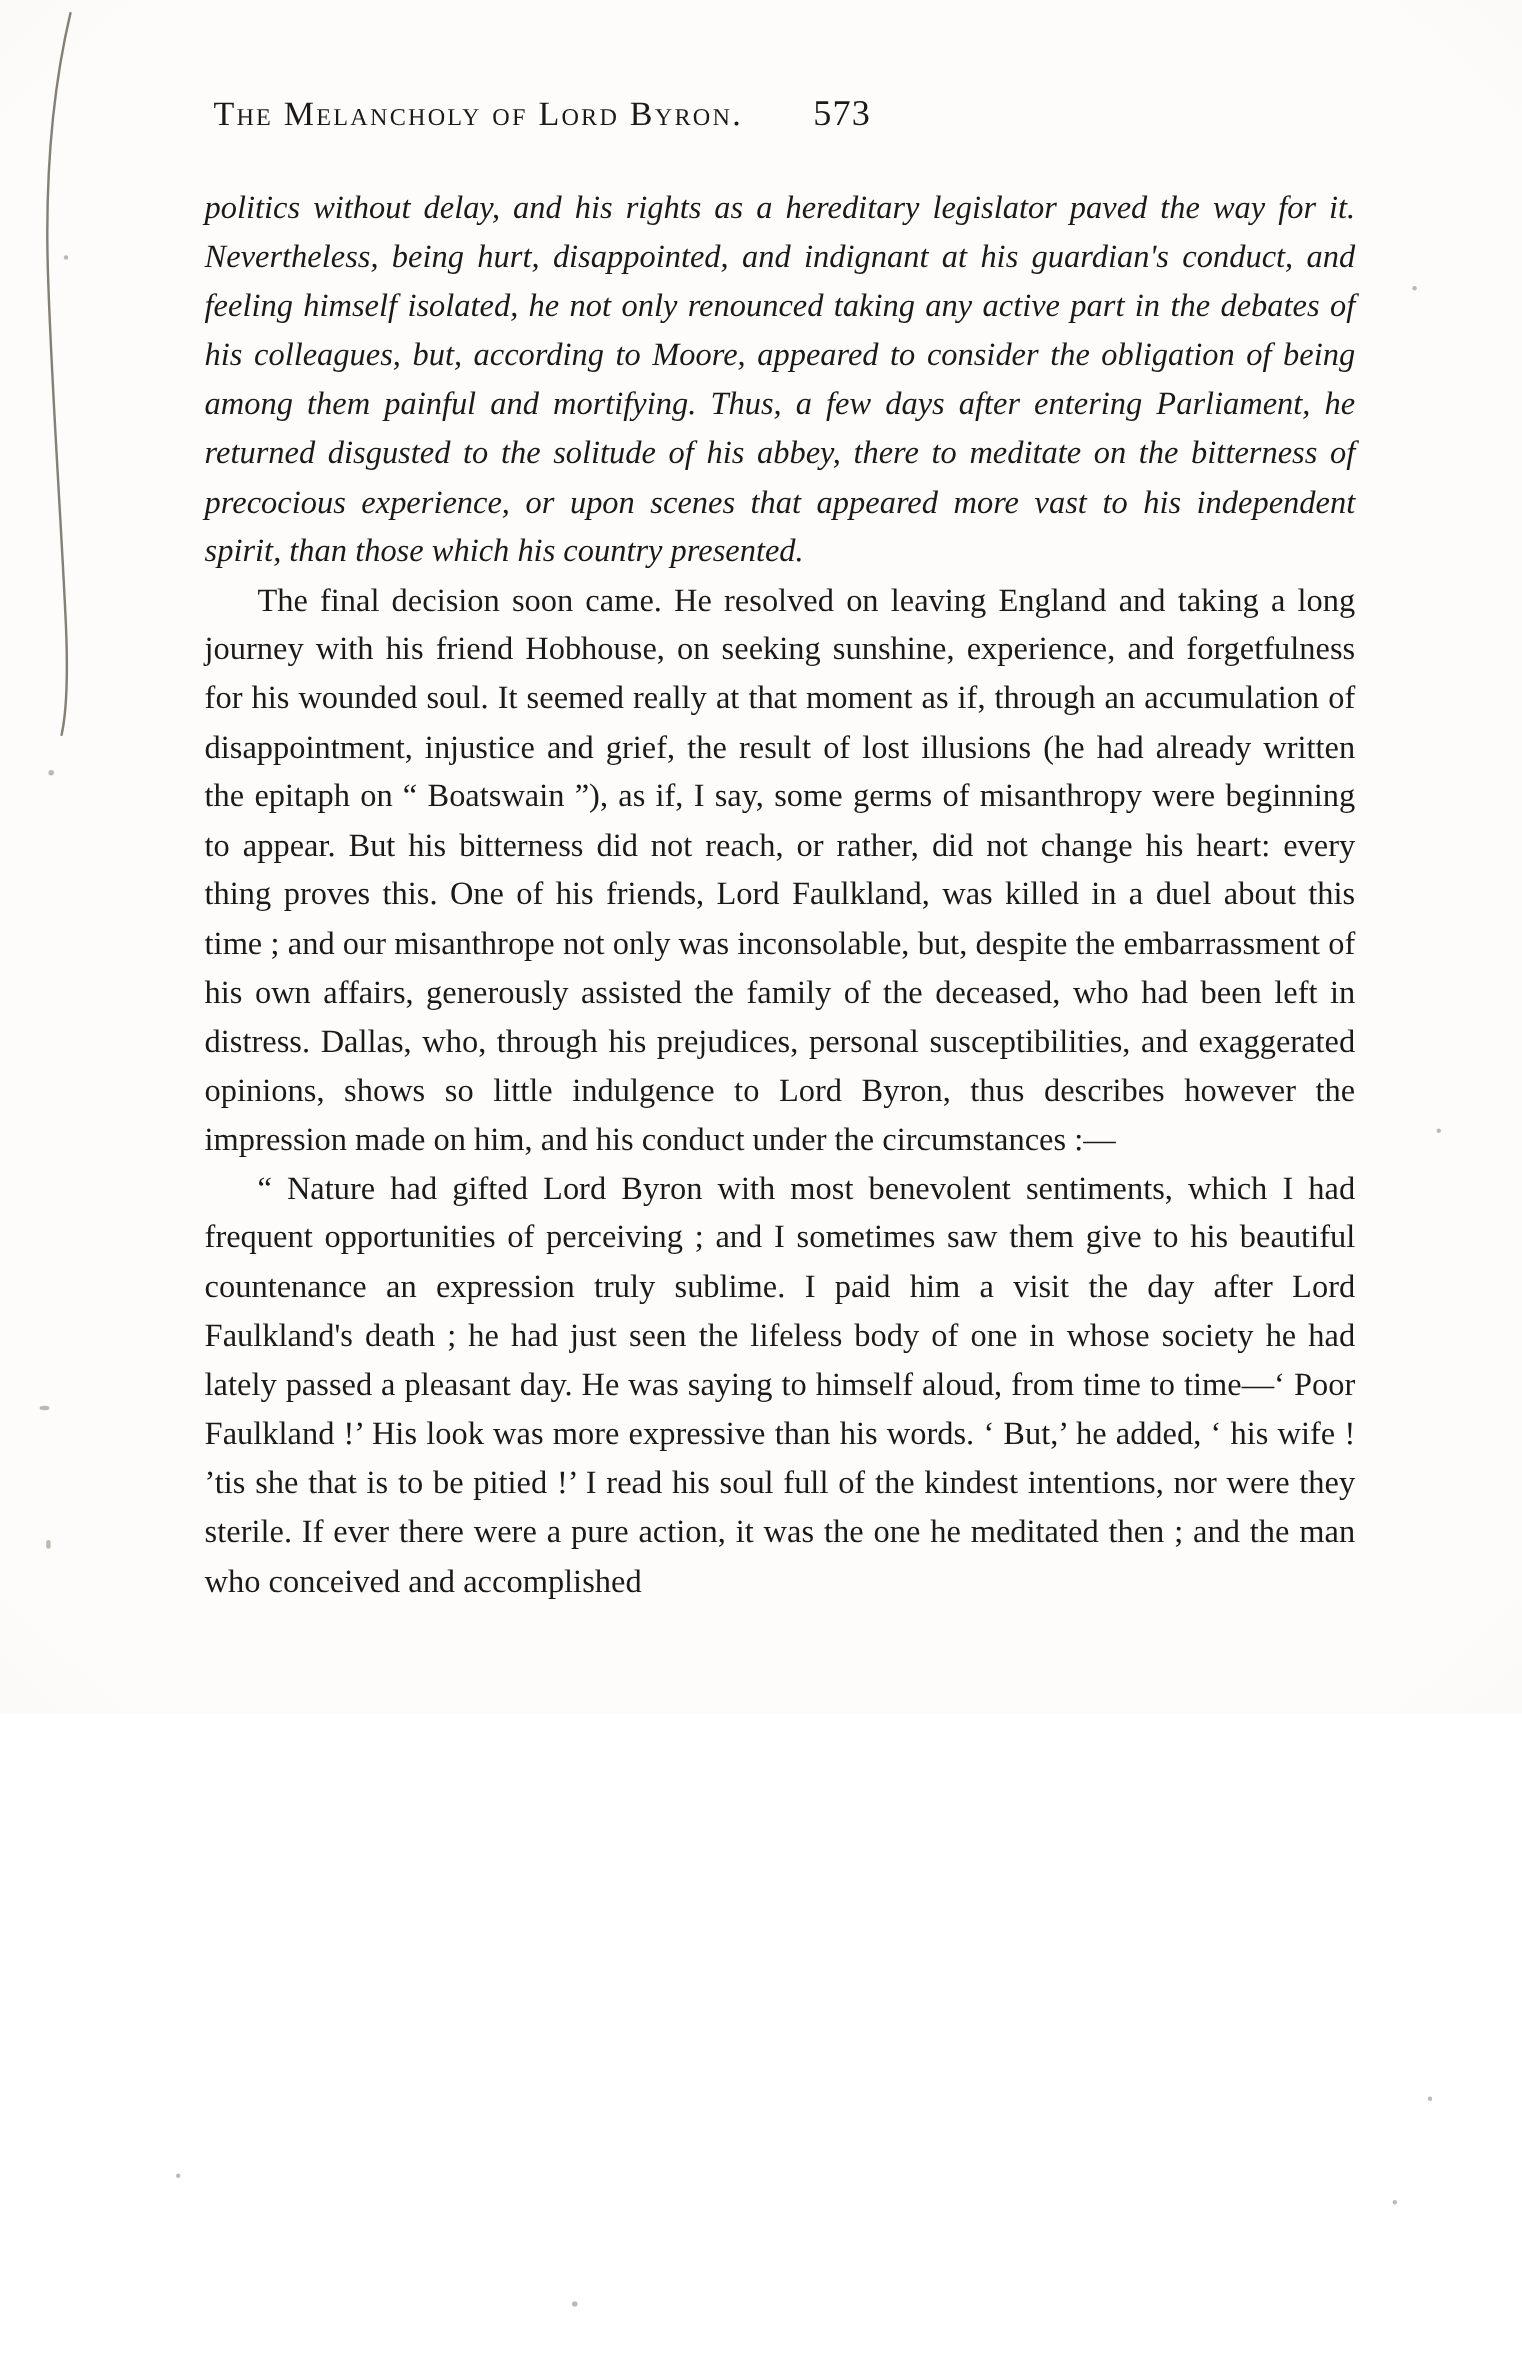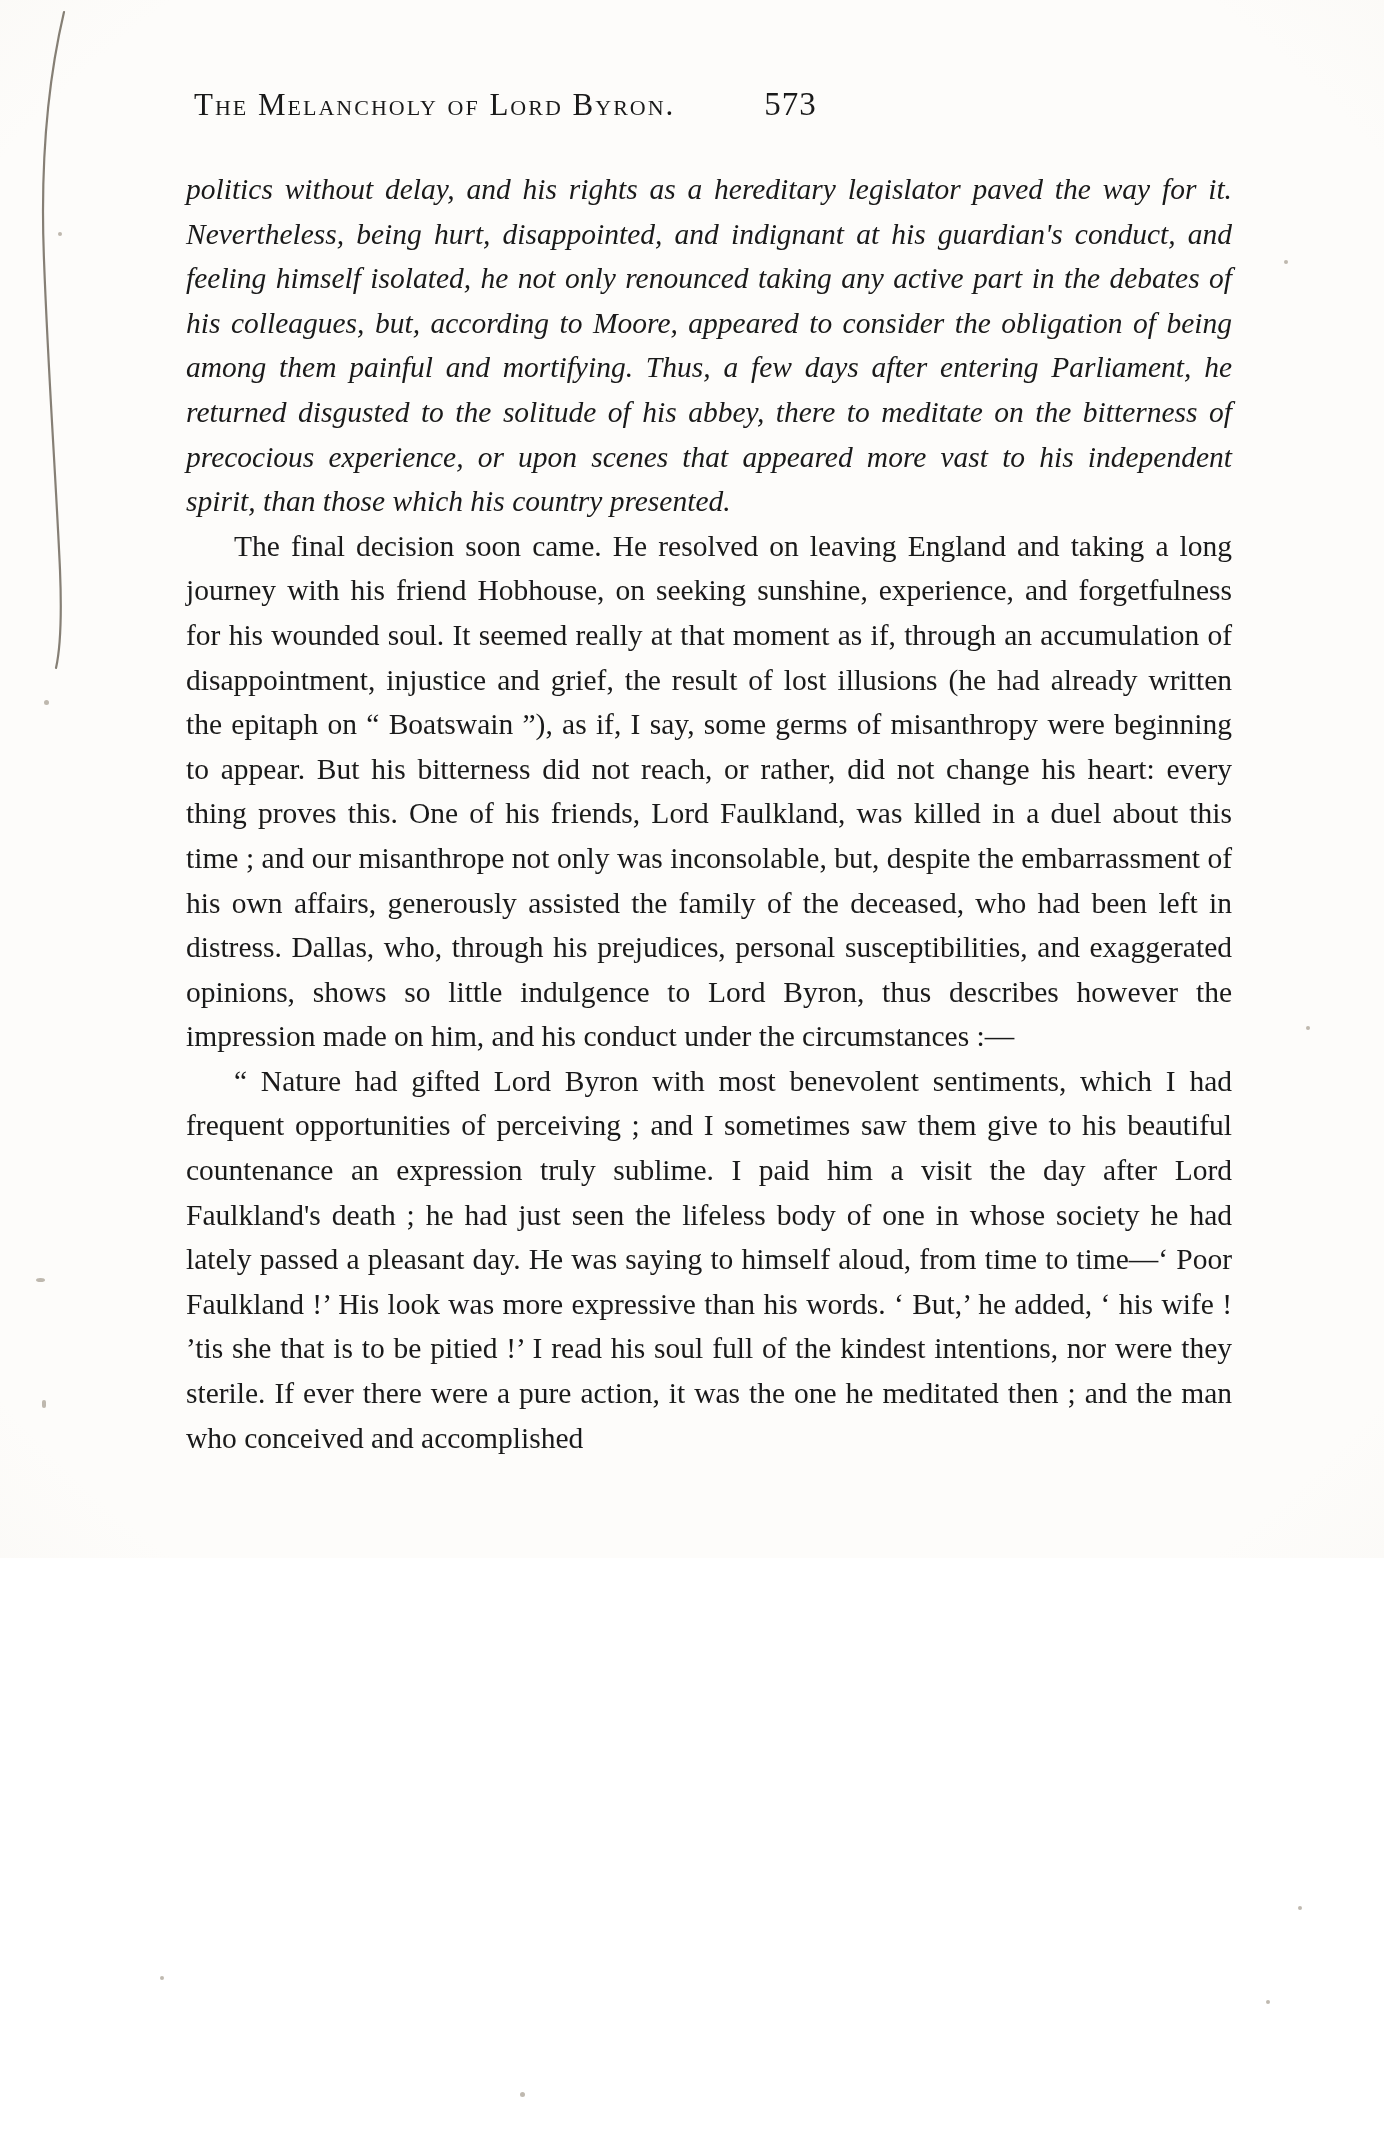--- a/index.html
+++ b/index.html
@@ -65,21 +65,21 @@
     padding-left: 8px;
   }
   .running-head .title {
     font-variant: small-caps;
     font-size: 31px;
     letter-spacing: 2.0px;
     white-space: nowrap;
   }
   .running-head .folio {
     font-size: 33px;
-    margin-left: 89px;
+    margin-left: 64px;
     letter-spacing: 1px;
   }
 
   .body-text {
     font-size: 29.5px;
     line-height: 44.6px;
     text-align: justify;
     text-justify: inter-word;
     hyphens: manual;
   }

